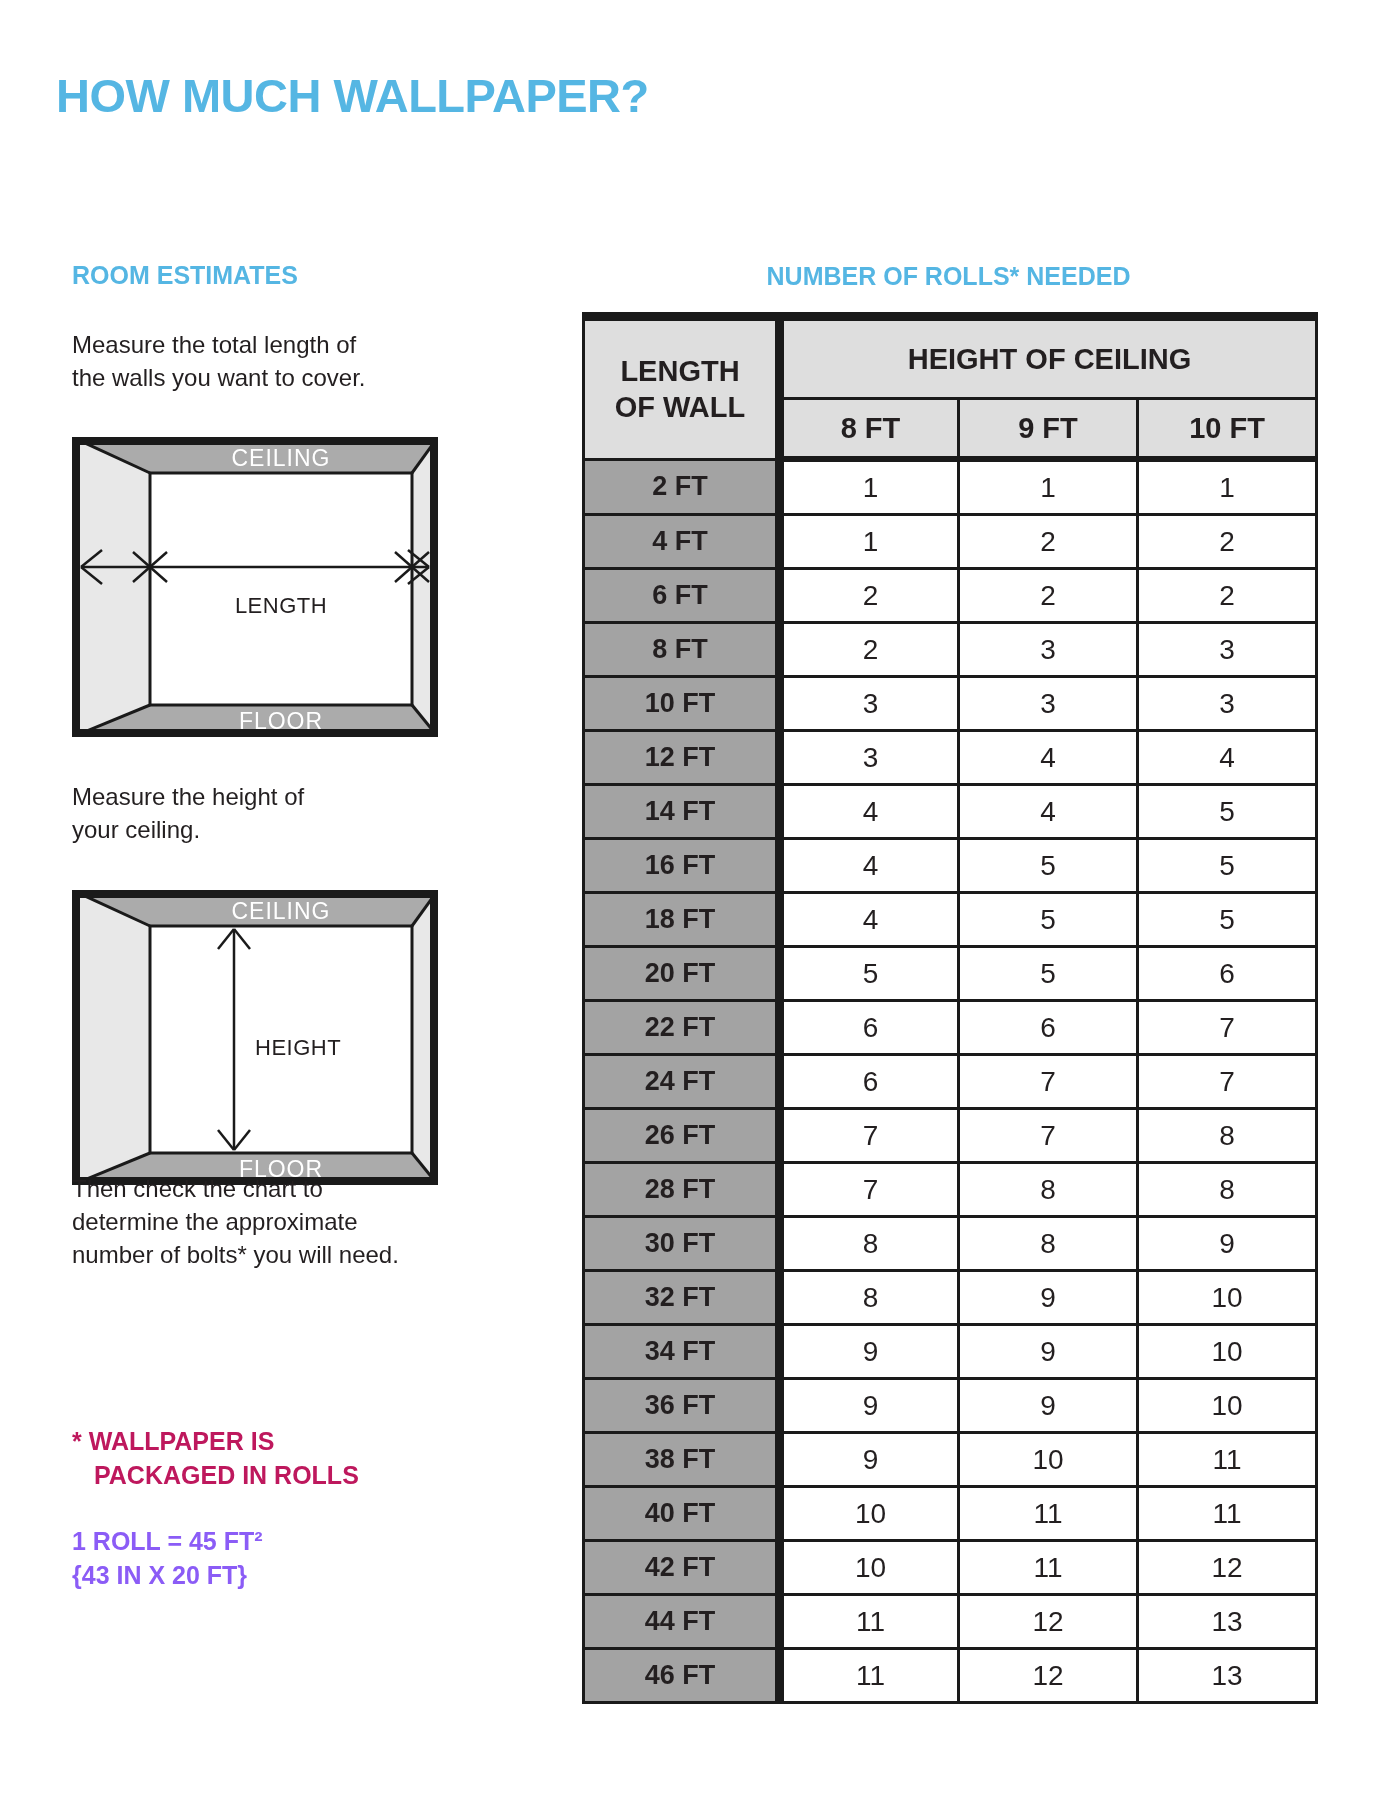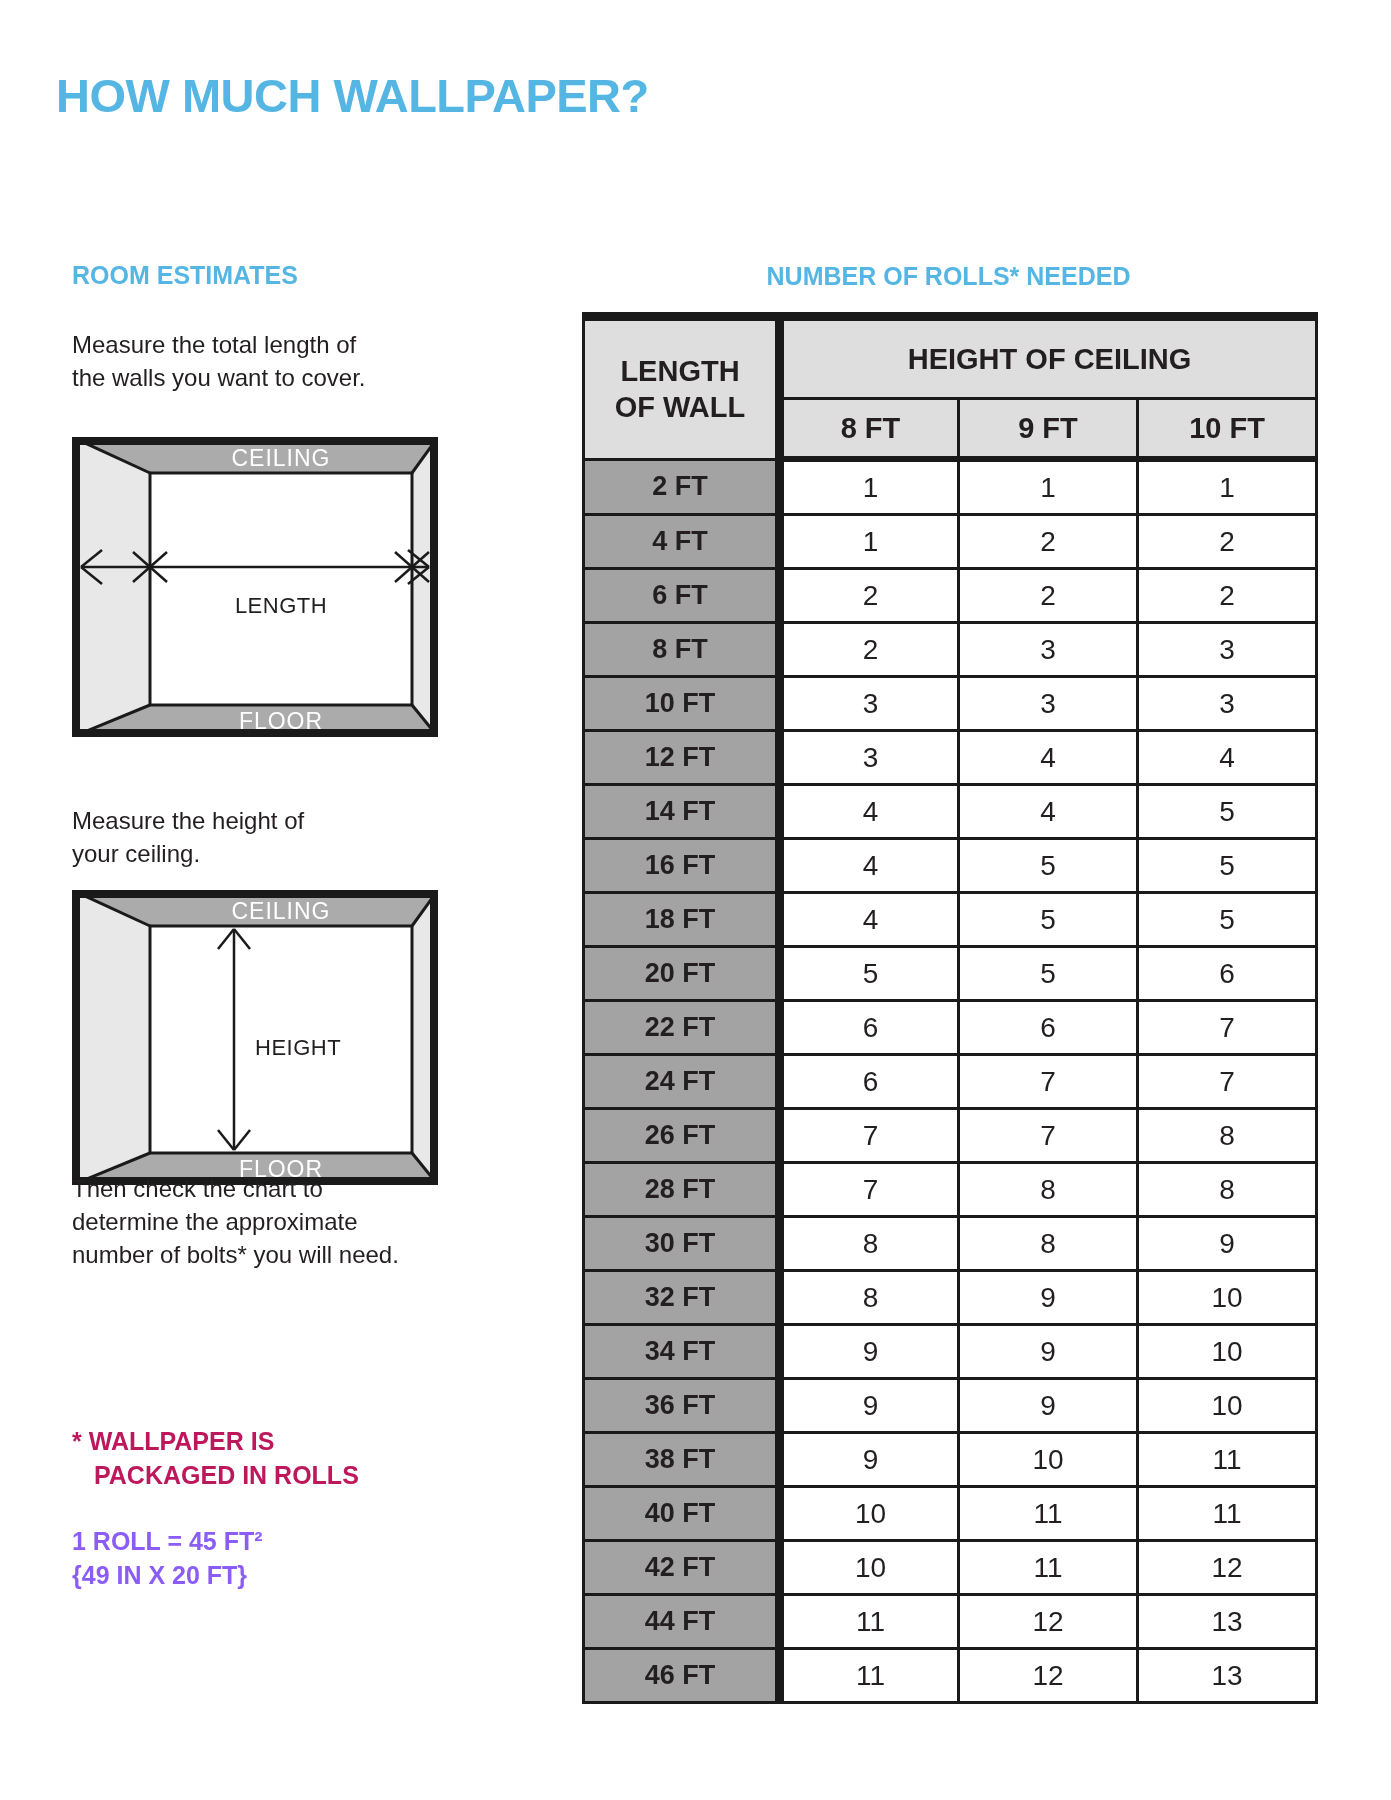--- a/index.html
+++ b/index.html
@@ -41,21 +41,21 @@
     text-align: center;
   }
   .body-text {
     position: absolute;
     left: 72px;
     font-size: 24px;
     line-height: 33px;
     color: #231F20;
   }
   #step1 { top: 328px; }
-  #step2 { top: 780px; margin-top: 24px; }
+  #step2 { top: 780px; }
   #step3 { top: 1172px; }
   .diagram {
     position: absolute;
     left: 72px;
   }
   #diagram-length { top: 437px; }
   #diagram-height { top: 890px; }
   .footnote {
     position: absolute;
     left: 72px;
@@ -211,21 +211,21 @@
     <div>number of bolts* you will need.</div>
   </div>
 
   <div class="footnote">
     <div>* WALLPAPER IS</div>
     <div class="indent">PACKAGED IN ROLLS</div>
   </div>
 
   <div class="roll-spec">
     <div>1 ROLL = 45 FT²</div>
-    <div>{49 IN X 20 FT}</div>
+    <div>{43 IN X 20 FT}</div>
   </div>
 
   <div class="section-heading" id="table-heading">NUMBER OF ROLLS* NEEDED</div>
 
   <table class="rolls-table">
     <colgroup>
       <col class="c-label">
         <col class="c-val">
         <col class="c-val">
         <col class="c-val">

